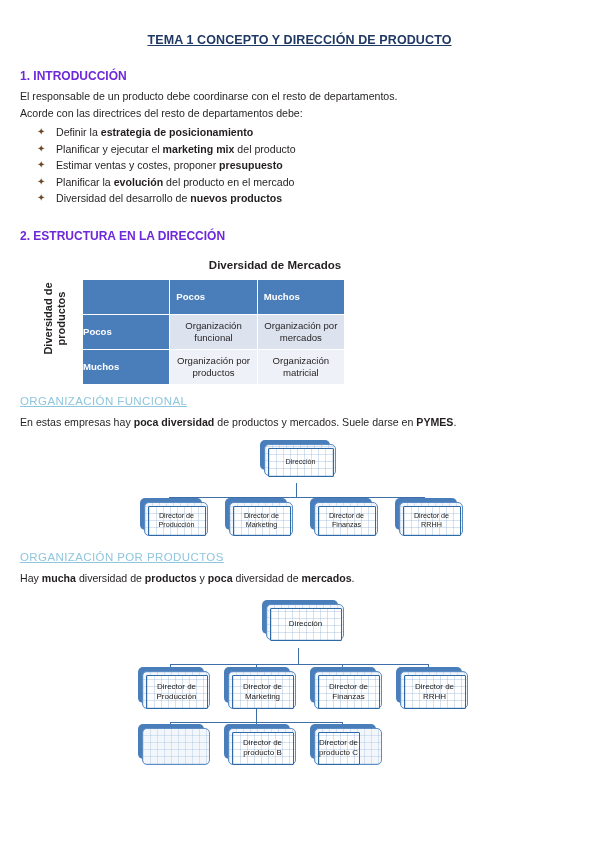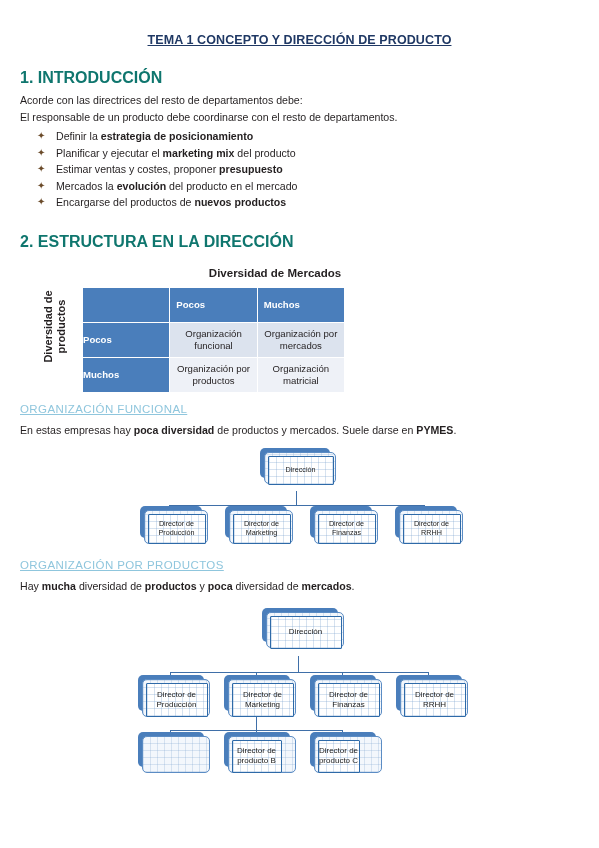--- a/index.html
+++ b/index.html
@@ -17,23 +17,23 @@
     text-align:center;
     color:#1f3864;
     font-weight:bold;
     font-size:12.5px;
     letter-spacing:.1px;
     text-decoration:underline;
     margin:33px 0 0 0;
   }
 
   .h2{
-    color:#0f766e;
+    color:#6d28d9;
     font-weight:bold;
-    font-size:16px;
+    font-size:12px;
     margin:22px 0 6px 0;
   }
   .h3{
     color:#8fc6dd;
     font-size:11.5px;
     letter-spacing:.4px;
     text-decoration:underline;
     margin:16px 0 8px 0;
   }
 
@@ -121,38 +121,38 @@
   .conn.v{width:1.2px;}
 </style>
 </head>
 <body>
 
 <div class="page">
 
   <div class="doc-title">TEMA 1 CONCEPTO Y DIRECCIÓN DE PRODUCTO</div>
 
   <div class="h2">1. INTRODUCCIÓN</div>
+  <p class="body">El responsable de un producto debe coordinarse con el resto de departamentos.</p>
   <p class="body">Acorde con las directrices del resto de departamentos debe:</p>
-  <p class="body">El responsable de un producto debe coordinarse con el resto de departamentos.</p>
 
   <ul class="bullets">
     <li>
       <span class="bullet-mark">✦</span><span>Definir la </span><b>estrategia de posicionamiento</b><span></span>
     </li>
     <li>
       <span class="bullet-mark">✦</span><span>Planificar y ejecutar el </span><b>marketing mix</b><span> del producto</span>
     </li>
     <li>
       <span class="bullet-mark">✦</span><span>Estimar ventas y costes, proponer </span><b>presupuesto</b><span></span>
     </li>
     <li>
-      <span class="bullet-mark">✦</span><span>Mercados la </span><b>evolución</b><span> del producto en el mercado</span>
-    </li>
-    <li>
-      <span class="bullet-mark">✦</span><span>Encargarse del productos de </span><b>nuevos productos</b><span></span>
+      <span class="bullet-mark">✦</span><span>Planificar la </span><b>evolución</b><span> del producto en el mercado</span>
+    </li>
+    <li>
+      <span class="bullet-mark">✦</span><span>Diversidad del desarrollo de </span><b>nuevos productos</b><span></span>
     </li>
   </ul>
 
   <div class="h2">2. ESTRUCTURA EN LA DIRECCIÓN</div>
 
   <div class="matrix-wrap">
     <div class="matrix-title">Diversidad de Mercados</div>
     <div class="vlabel">
       <span>Diversidad de</span><br>
       <span>productos</span>
@@ -267,21 +267,21 @@
     <div class="shadow2" style="left:270px;top:73px;width:66px;height:36px;"></div>
     <div class="node big" style="left:274px;top:77px;width:62px;height:34px;">
       <span class="txt">Director de RRHH</span>
     </div>
 
     <div class="shadow" style="left:8px;top:126px;width:66px;height:35px;"></div>
     <div class="shadow2" style="left:12px;top:130px;width:66px;height:35px;"></div>
 
     <div class="shadow" style="left:94px;top:126px;width:66px;height:35px;"></div>
     <div class="shadow2" style="left:98px;top:130px;width:66px;height:35px;"></div>
-    <div class="node big" style="left:102px;top:134px;width:50px;height:33px;">
+    <div class="node big" style="left:102px;top:134px;width:62px;height:33px;">
       <span class="txt">Director de producto B</span>
     </div>
 
     <div class="shadow" style="left:180px;top:126px;width:66px;height:35px;"></div>
     <div class="shadow2" style="left:184px;top:130px;width:66px;height:35px;"></div>
     <div class="node big" style="left:188px;top:134px;width:42px;height:33px;">
       <span class="txt">Director de producto C</span>
     </div>
   </div>
 

